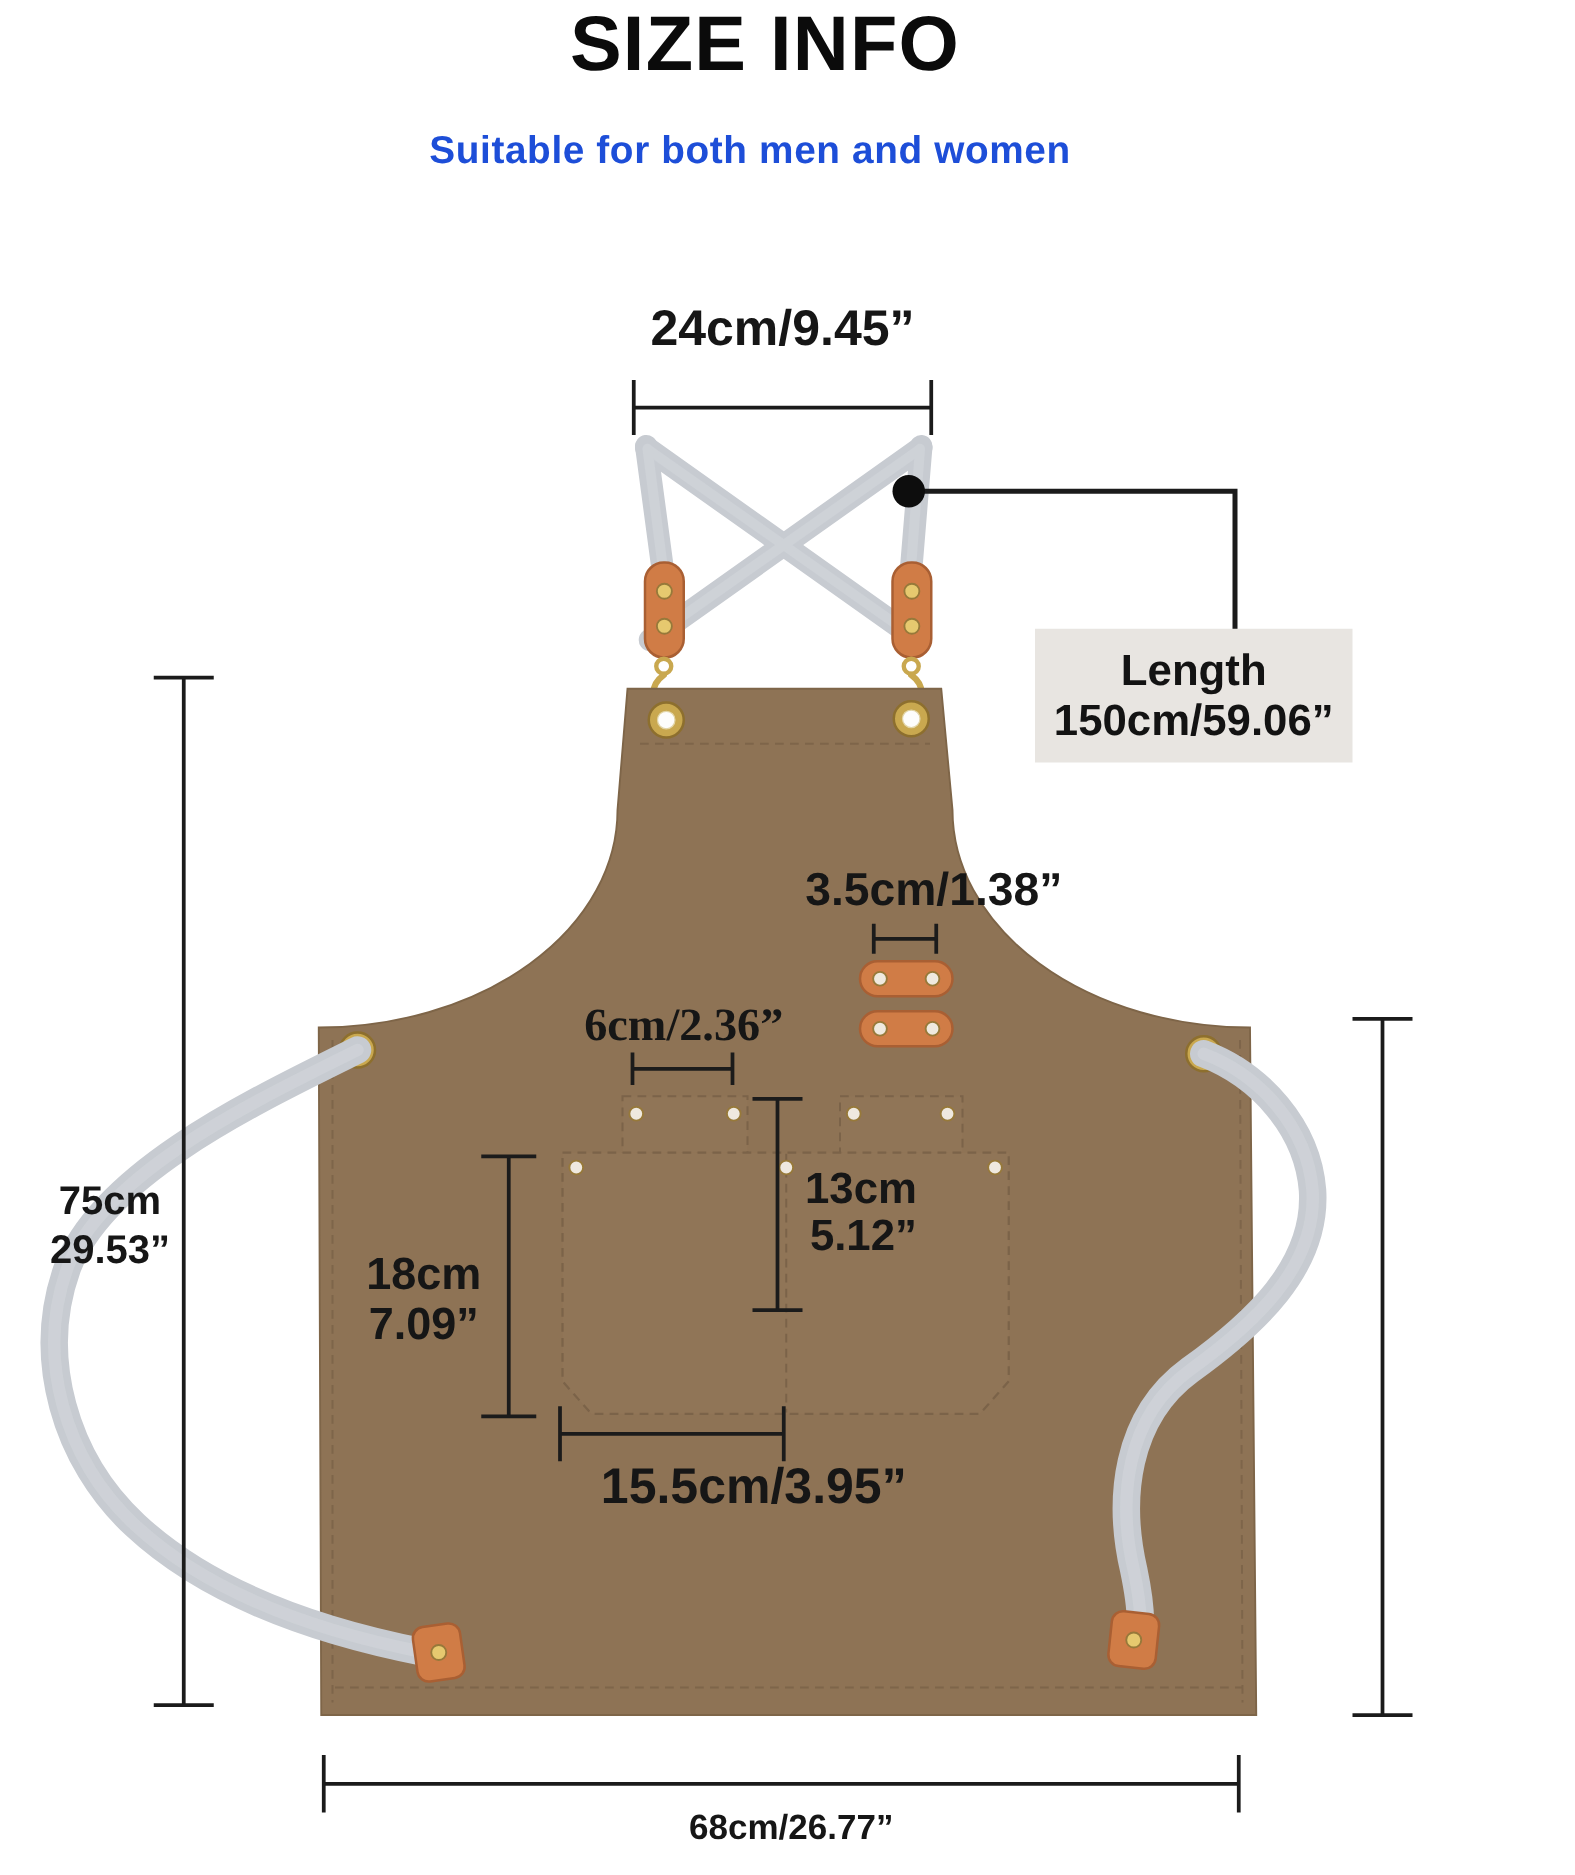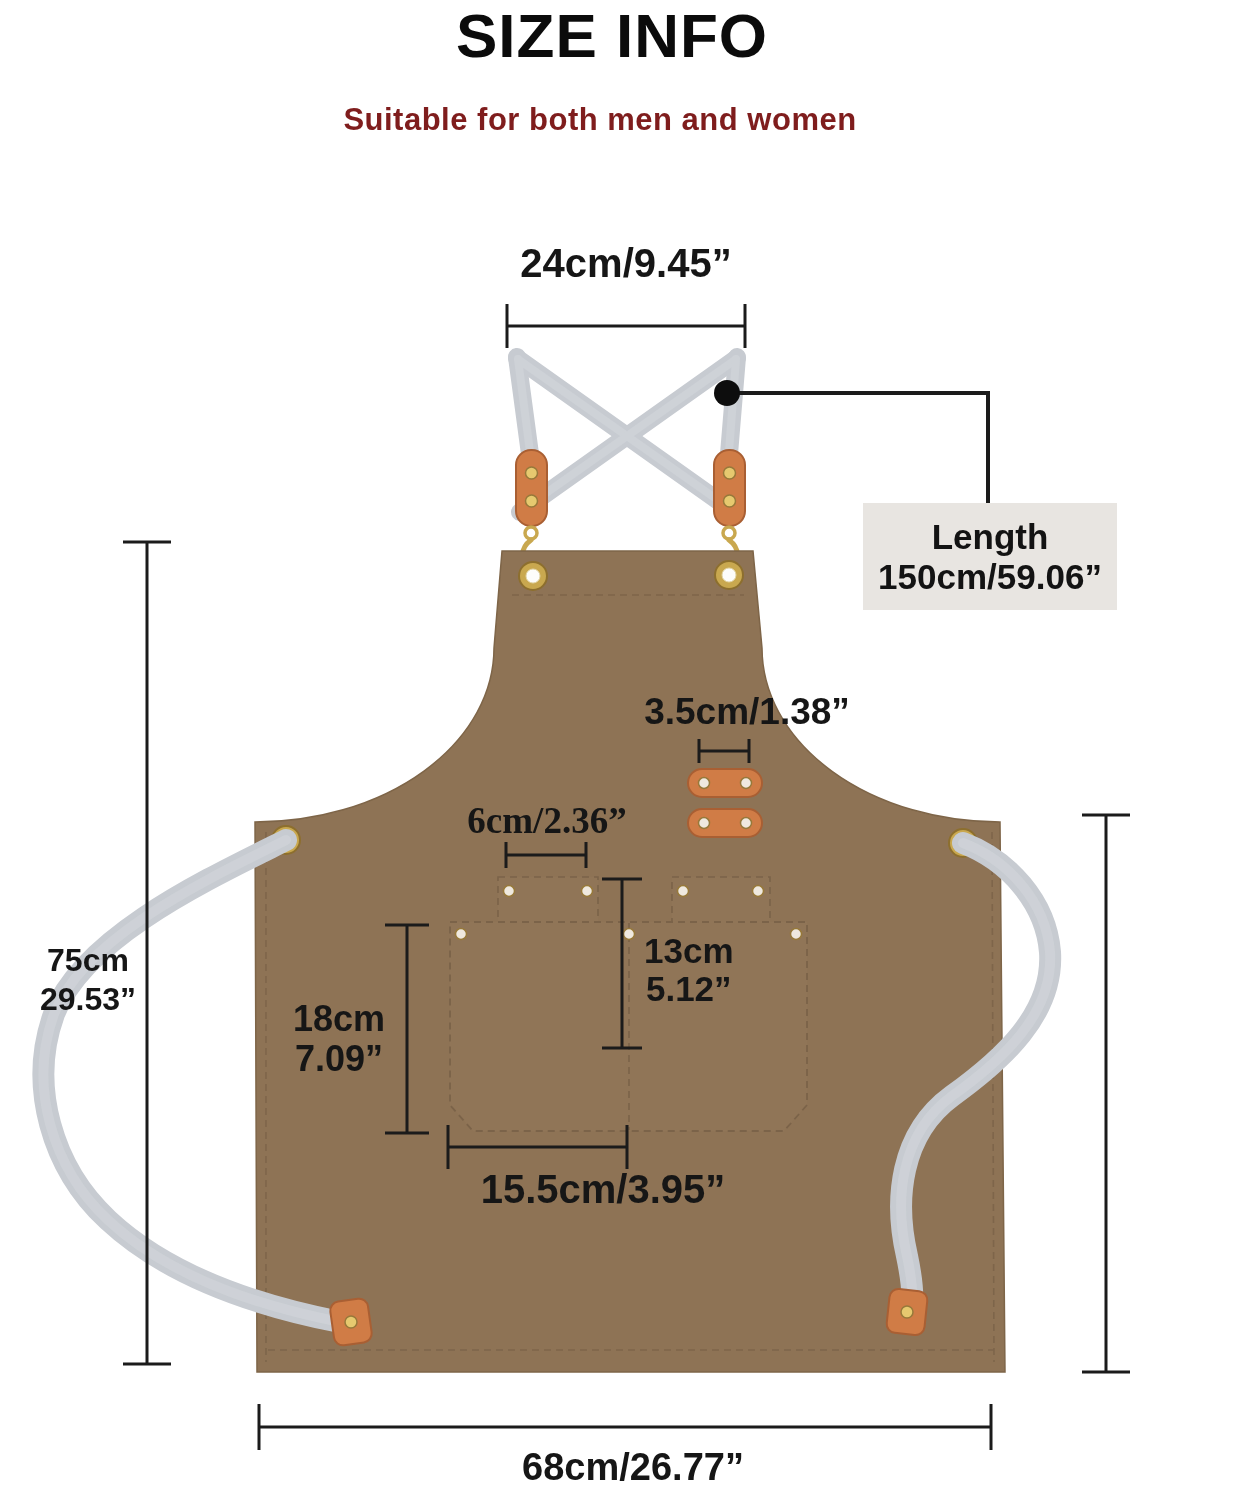--- a/index.html
+++ b/index.html
@@ -19,38 +19,38 @@
   .canvas{
     position:relative;width:1156px;height:1500px;background:#ffffff;
     font-family:"Liberation Sans", sans-serif;color:var(--ink);overflow:hidden;
   }
   .title{
     position:absolute;left:612px;top:0px;transform:translateX(-50%);
     font-size:62px;font-weight:900;letter-spacing:1px;white-space:nowrap;color:#0b0b0b;
   }
   .subtitle{
     position:absolute;left:600px;top:102px;transform:translateX(-50%);
-    font-size:31px;font-weight:600;letter-spacing:0.5px;white-space:nowrap;color:#7f1d1d;
+    font-size:31px;font-weight:600;letter-spacing:0.5px;white-space:nowrap;color:#1d4ed8;
   }
   .illustration{position:absolute;left:0;top:0;}
   .dim-label{
     position:absolute;font-weight:700;color:#161616;white-space:nowrap;line-height:1.15;
   }
   .center{transform:translateX(-50%);text-align:center;}
   .lbl-neck{left:626px;top:240px;font-size:40px;}
   .lbl-loop{left:747px;top:691px;font-size:37px;}
   .lbl-smallpocket{left:547px;top:800px;font-size:37px;font-family:Liberation Serif, serif;}
-  .lbl-depth{left:644px;top:932px;font-size:35px;line-height:1.08;text-align:center;}
+  .lbl-depth{left:644px;top:932px;font-size:35px;line-height:1.08;text-align:right;}
   .lbl-height{left:339px;top:999px;font-size:36px;line-height:1.12;}
   .lbl-pwidth{left:603px;top:1166px;font-size:40px;}
   .lbl-left{left:64px;top:941px;font-size:32px;line-height:1.22;margin-left:24px;}
   .lbl-right{left:1196px;top:1029px;font-size:40px;line-height:1.28;}
-  .lbl-bottom{left:633px;top:1446px;font-size:38px;}
+  .lbl-bottom{left:633px;top:1446px;font-size:28px;}
   .callout{
-    position:absolute;left:863px;top:503px;width:254px;height:107px;background:var(--boxbg);
+    position:absolute;left:828px;top:503px;width:254px;height:107px;background:var(--boxbg);
     display:flex;flex-direction:column;justify-content:center;
     font-size:35px;font-weight:700;line-height:1.13;color:#131313;text-align:center;
   }
 </style>
 </head>
 <body>
 
 <div class="canvas">
 
   <div class="title">SIZE INFO</div>

